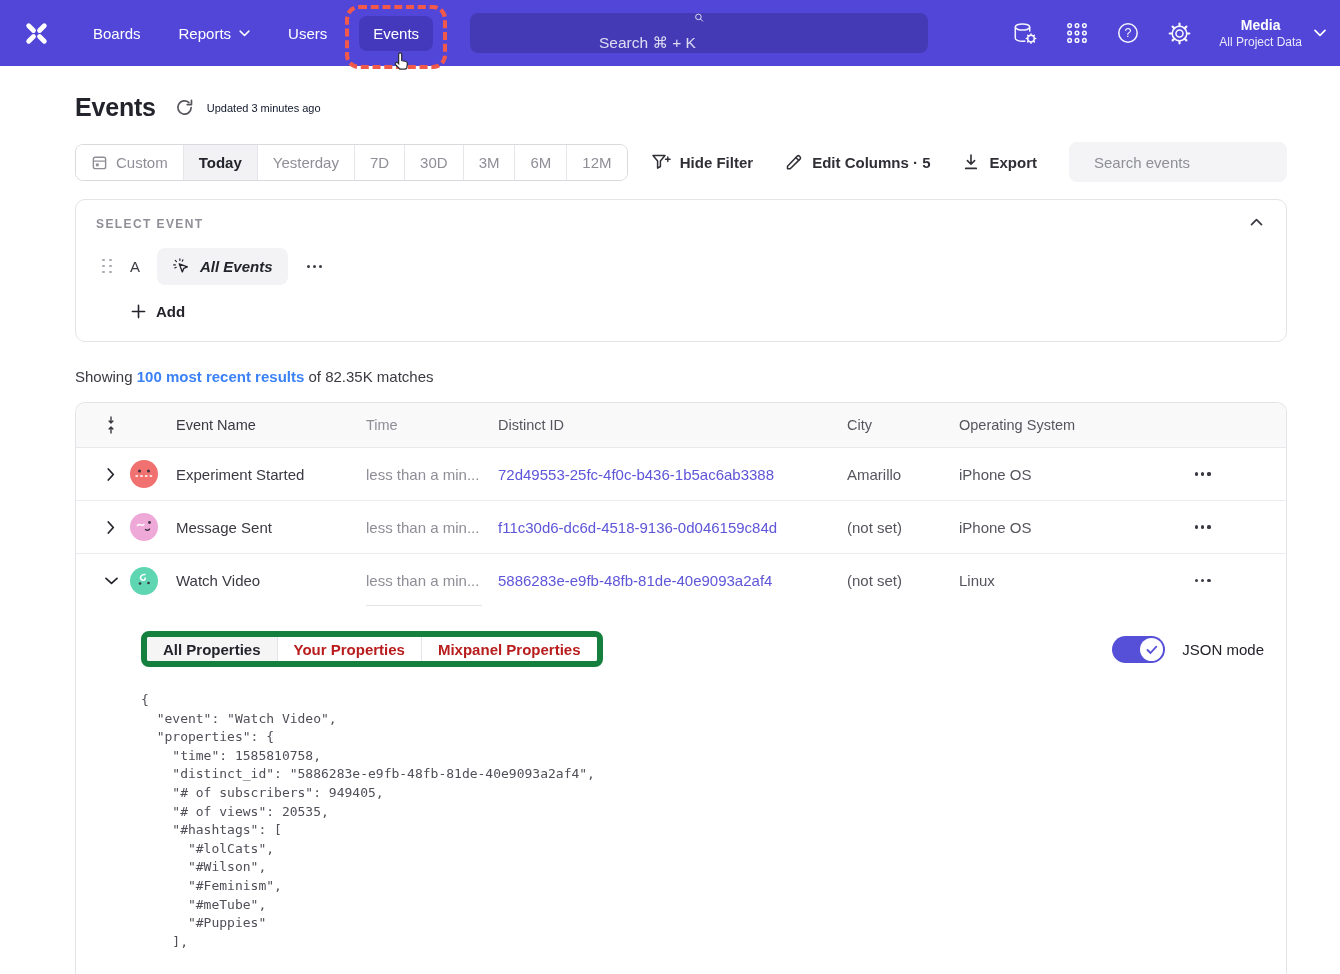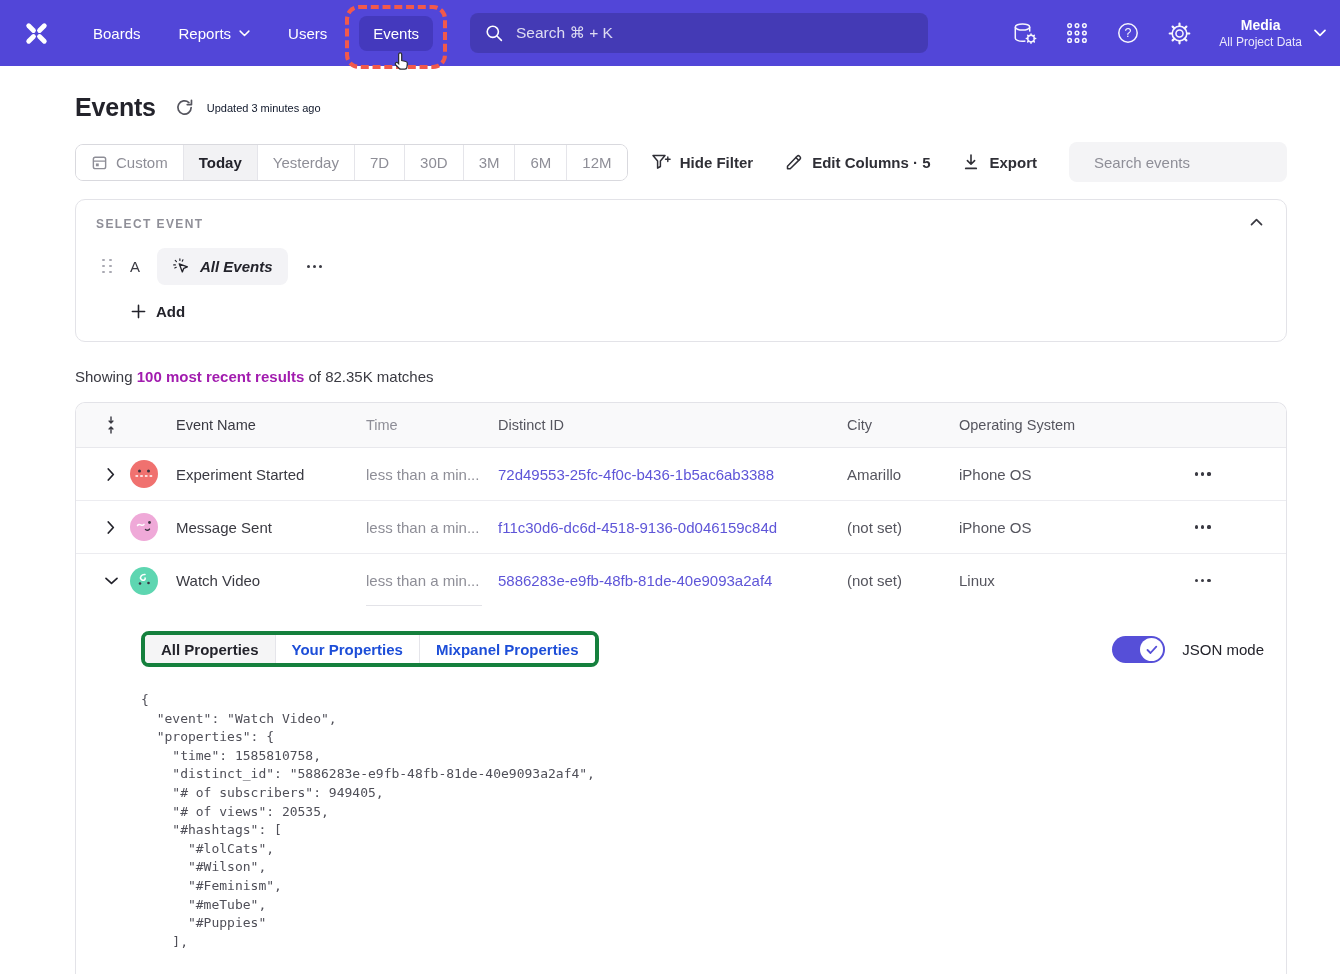--- a/index.html
+++ b/index.html
@@ -14,21 +14,21 @@
 
   
   .navbar { position:relative; height:66px; background:#5246d8; display:flex; align-items:center; padding:0 0 0 24px; z-index:5; }
   .logo-btn { margin-right:30px; }
   .nav-items { display:flex; align-items:center; gap:10px; }
   .nav-item { color:#ffffff; font-size:15px; padding:9px 14px; border-radius:8px; display:flex; align-items:center; gap:8px; }
   .nav-item.active { background:#4439bd; }
   .events-wrap { position:relative; margin-left:8px; }
   .annotation-box { position:absolute; left:-14px; right:-14px; top:-11px; bottom:-18px; border:4px dashed #f2594b; border-radius:14px; pointer-events:none; z-index:9; }
   .cursor-icon { position:absolute; left:50%; margin-left:-6px; bottom:-22px; z-index:11; }
-  .nav-search { position:absolute; left:470px; top:13px; width:458px; height:40px; background:rgba(0,0,0,0.16); border-radius:8px; display:flex; align-items:center; gap:11px; padding:0 15px; }
+  .nav-search { position:absolute; left:470px; top:13px; width:458px; height:40px; background:rgba(0,0,0,0.16); border-radius:8px; display:flex; align-items:center; gap:11px; padding:0 15px;flex-direction:column; }
   .nav-search input { flex:1; background:transparent; border:none; outline:none; color:#ffffff; font-size:15.5px; font-family:inherit; }
   .nav-search input::placeholder { color:rgba(255,255,255,0.82); }
   .nav-right { position:absolute; right:14px; top:0; height:66px; display:flex; align-items:center; gap:27px; }
   .nav-icon-btn { opacity:.95; }
   .project-switch { display:flex; align-items:center; gap:12px; color:#fff; }
   .project-name { font-size:14px; font-weight:700; line-height:18px; }
   .project-scope { font-size:12px; line-height:16px; color:rgba(255,255,255,0.88); }
 
   
   .page { padding:0 53px 0 75px; }
@@ -56,43 +56,43 @@
   .drag-handle { display:grid; grid-template-columns:repeat(2,4px); grid-auto-rows:4px; gap:2px 3px; }
   .drag-handle i { width:2.5px; height:2.5px; border-radius:50%; background:#a9a9b2; }
   .series-letter { font-size:15px; color:#3a3a42; width:14px; text-align:center; }
   .chip { display:flex; align-items:center; gap:9px; background:#f3f3f6; border-radius:8px; height:37px; padding:0 15px; font-size:15px; font-weight:700; color:#23232b;font-style:italic; }
   .dots-btn { display:flex; gap:3px; padding:6px 4px; }
   .dots-btn i { width:3.2px; height:3.2px; border-radius:50%; background:#3a3a42; }
   .add-btn { display:flex; align-items:center; gap:10px; margin:18px 0 0 35px; font-size:15px; font-weight:600; color:#23232b; }
   .filters-row { border-top:1px solid #e8e8ec; height:47px; display:flex; align-items:center; justify-content:space-between; padding:0 21px; }
 
   .results { margin-top:26px; font-size:15px; color:#3a3a42; }
-  .results b { color:#a21caf; }
+  .results b { color:#3b82f6; }
 
   
   .table { margin-top:17px; border:1px solid #e3e3e8; border-bottom:none; border-radius:10px 10px 0 0; overflow:hidden; }
   .thead { display:flex; align-items:center; height:45px; background:#f9f9fa; border-bottom:1px solid #e8e8ec; font-size:14.5px; color:#55555e; padding-left:16px; }
   .trow { display:flex; align-items:center; height:53px; border-bottom:1px solid #ececf0; font-size:15px; padding-left:16px; background:#fff; }
   .trow.expanded { border-bottom:none; }
   .c-exp { width:38px; display:flex; justify-content:center; }
   .c-av { width:46px; }
   .c-name { width:190px; color:#3a3a42; }
   .c-time { width:132px; color:#8e8e97; position:relative; }
   .trow.expanded .c-time:after { content:""; position:absolute; left:0; bottom:-17px; width:116px; border-bottom:1px solid #e3e3e8; }
   .c-id { width:349px; color:#5e55d8; }
   .c-id a { color:#5e55d8; text-decoration:none; }
   .c-city { width:112px; color:#55555e; }
   .c-os { width:205px; color:#55555e; }
   .c-act { display:flex; align-items:center; padding-left:27px; }
   .avatar { width:28px; height:28px; border-radius:50%; display:flex; align-items:center; justify-content:center; }
 
   
   .detail { position:relative; padding:24px 20px 40px 65px; background:#fff; }
-  .tabs { display:inline-flex; align-items:stretch; border:4px solid #15803d; border-radius:8px; height:36px; overflow:hidden; background:#fff; }
-  .tab { display:flex; align-items:center; padding:0 16px; font-size:15px; color:#1d4ed8; font-weight:600; border-right:1px solid #e5e5ea; background:#fff; }
+  .tabs { display:inline-flex; align-items:stretch; border:6px solid #15803d; border-radius:8px; height:36px; overflow:hidden; background:#fff; }
+  .tab { display:flex; align-items:center; padding:0 16px; font-size:15px; color:#b91c1c; font-weight:600; border-right:1px solid #e5e5ea; background:#fff; }
   .tab:last-child { border-right:none; }
   .tab.active { background:#f5f5f6; color:#23232b; font-weight:700; }
   .json-toggle-row { position:absolute; right:22px; top:29px; display:flex; align-items:center; gap:17px; }
   .toggle { position:relative; width:53px; height:27px; border-radius:14px; background:#564fd8; }
   .toggle .knob { position:absolute; right:2px; top:2px; width:23px; height:23px; border-radius:50%; background:#fff; display:flex; align-items:center; justify-content:center; }
   .json-mode-label { font-size:15px; color:#23232b; font-weight:500; }
   .json-block { margin:24px 0 0 0; font-family:"DejaVu Sans Mono", monospace; font-size:13px; line-height:18.6px; color:#4f4f58; white-space:pre; }
 </style>
 </head>
 <body>

